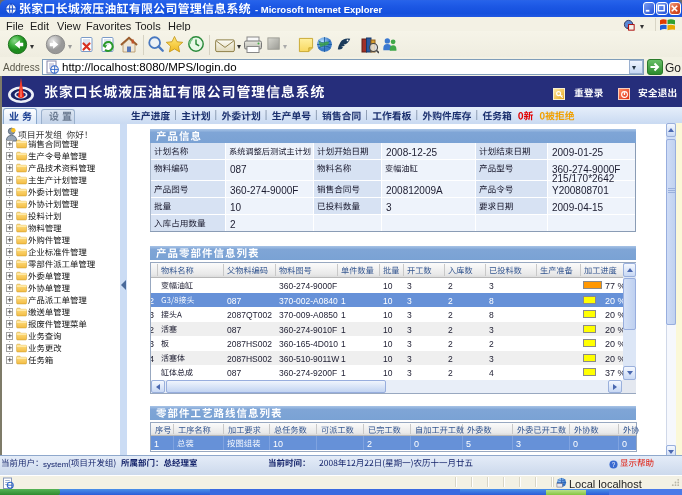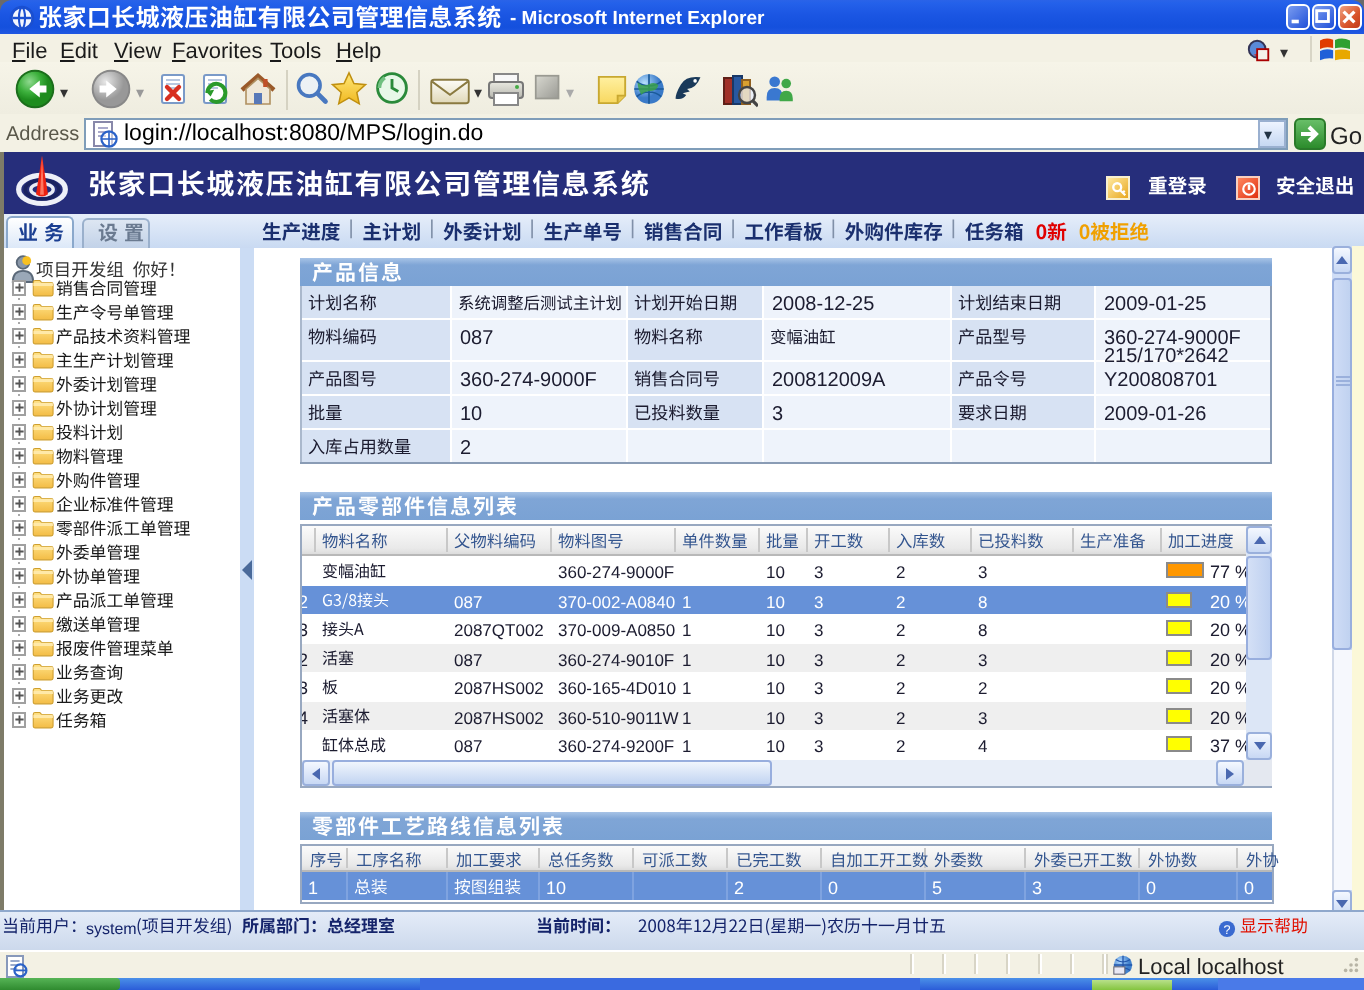--- a/index.html
+++ b/index.html
@@ -181,21 +181,21 @@
   </svg>
 <div style="position:absolute;left:0px;top:57px;width:682px;height:19px;background:#f3f1e4;border-bottom:1px solid #c8c5b2;"></div>
 <div style="position:absolute;left:3px;top:62px;width:38px;height:11px;font:10px 'Liberation Sans',sans-serif;color:#5a584a;">Address</div>
 <div style="position:absolute;left:42px;top:59px;width:602px;height:16px;background:#fff;border:1px solid #7f9db9;box-sizing:border-box;"></div>
 <svg style="position:absolute;left:45px;top:60px;width:14px;height:14px;" viewBox="0 0 14 14">
     <rect x="2" y="1" width="9" height="12" fill="#fff" stroke="#88a"></rect>
     <path d="M4 4h5M4 6h5M4 8h4" stroke="#aac" stroke-width="1"></path>
     <circle cx="9.5" cy="9.5" r="3.8" fill="#fff" fill-opacity=".5" stroke="#2a62c8" stroke-width="1.1"></circle>
     <path d="M6 9.5h7M9.5 6v7" stroke="#2a62c8" stroke-width=".8"></path>
   </svg>
-<div style="position:absolute;left:62px;top:61px;width:300px;height:13px;font:11.5px 'Liberation Sans',sans-serif;color:#000;">login://localhost:8080/MPS/login.do</div>
+<div style="position:absolute;left:62px;top:61px;width:300px;height:13px;font:11.5px 'Liberation Sans',sans-serif;color:#000;">http://localhost:8080/MPS/login.do</div>
 <div style="position:absolute;left:629px;top:60px;width:14px;height:14px;background:linear-gradient(180deg,#eef4ff,#c6d8f2);border:1px solid #9ab0d0;box-sizing:border-box;"></div>
 <div style="position:absolute;left:632px;top:63px;width:8px;height:8px;font:8px 'Liberation Sans',sans-serif;color:#234;">▾</div>
 <svg style="position:absolute;left:647px;top:59px;width:16px;height:16px;" viewBox="0 0 16 16">
     <rect x=".5" y=".5" width="15" height="15" rx="2.5" fill="url(#ggo)" stroke="#2a7a2a"></rect>
     <path d="M3.5 8h7M7.5 4.5 L11 8l-3.5 3.5" fill="none" stroke="#fff" stroke-width="2"></path>
     <defs>
       <linearGradient id="ggo" x1="0" y1="0" x2="0" y2="1">
         <stop offset="0%" stop-color="#6ac06a"></stop>
         <stop offset="100%" stop-color="#2a8a2a"></stop>
       </linearGradient>
@@ -565,21 +565,21 @@
 <div style="position:absolute;left:386px;top:146.5px;width:88px;height:11px;font:10px 'Liberation Sans',sans-serif;color:#1c1c30;">2008-12-25</div>
 <div style="position:absolute;left:552px;top:146.5px;width:83px;height:11px;font:10px 'Liberation Sans',sans-serif;color:#1c1c30;">2009-01-25</div>
 <div style="position:absolute;left:230px;top:163.5px;width:82px;height:11px;font:10px 'Liberation Sans',sans-serif;color:#1c1c30;">087</div>
 <div style="position:absolute;left:552px;top:163.5px;width:83px;height:11px;font:10px 'Liberation Sans',sans-serif;color:#1c1c30;">360-274-9000F</div>
 <div style="position:absolute;left:552px;top:173px;width:75px;height:11px;font:10px 'Liberation Sans',sans-serif;color:#1c1c30;">215/170*2642</div>
 <div style="position:absolute;left:230px;top:184.5px;width:82px;height:11px;font:10px 'Liberation Sans',sans-serif;color:#1c1c30;">360-274-9000F</div>
 <div style="position:absolute;left:386px;top:184.5px;width:88px;height:11px;font:10px 'Liberation Sans',sans-serif;color:#1c1c30;">200812009A</div>
 <div style="position:absolute;left:552px;top:184.5px;width:83px;height:11px;font:10px 'Liberation Sans',sans-serif;color:#1c1c30;">Y200808701</div>
 <div style="position:absolute;left:230px;top:201.5px;width:82px;height:11px;font:10px 'Liberation Sans',sans-serif;color:#1c1c30;">10</div>
 <div style="position:absolute;left:386px;top:201.5px;width:88px;height:11px;font:10px 'Liberation Sans',sans-serif;color:#1c1c30;">3</div>
-<div style="position:absolute;left:552px;top:201.5px;width:83px;height:11px;font:10px 'Liberation Sans',sans-serif;color:#1c1c30;">2009-01-26</div>
+<div style="position:absolute;left:552px;top:201.5px;width:83px;height:11px;font:10px 'Liberation Sans',sans-serif;color:#1c1c30;">2009-04-15</div>
 <div style="position:absolute;left:230px;top:218.5px;width:82px;height:11px;font:10px 'Liberation Sans',sans-serif;color:#1c1c30;">2</div>
 <div style="position:absolute;left:150px;top:246px;width:486px;height:14px;background:linear-gradient(180deg,#a7c3e6 0%,#7fa5d6 25%,#7aa2d4 100%);"></div>
 <div style="position:absolute;left:150px;top:262px;width:486px;height:132px;background:#fff;border:1px solid #98a8c0;box-sizing:border-box;"></div>
 <div style="position:absolute;left:151px;top:263px;width:484px;height:15px;background:linear-gradient(180deg,#fbfbfb,#e9e9e9 80%,#dcdcdc);border-bottom:1px solid #b8b8b8;box-sizing:border-box;"></div>
 <div style="position:absolute;left:157px;top:264px;width:1px;height:12px;background:#c8c8c8;"></div>
 <div style="position:absolute;left:223px;top:264px;width:1px;height:12px;background:#c8c8c8;"></div>
 <div style="position:absolute;left:275px;top:264px;width:1px;height:12px;background:#c8c8c8;"></div>
 <div style="position:absolute;left:337px;top:264px;width:1px;height:12px;background:#c8c8c8;"></div>
 <div style="position:absolute;left:379px;top:264px;width:1px;height:12px;background:#c8c8c8;"></div>
 <div style="position:absolute;left:403px;top:264px;width:1px;height:12px;background:#c8c8c8;"></div>

